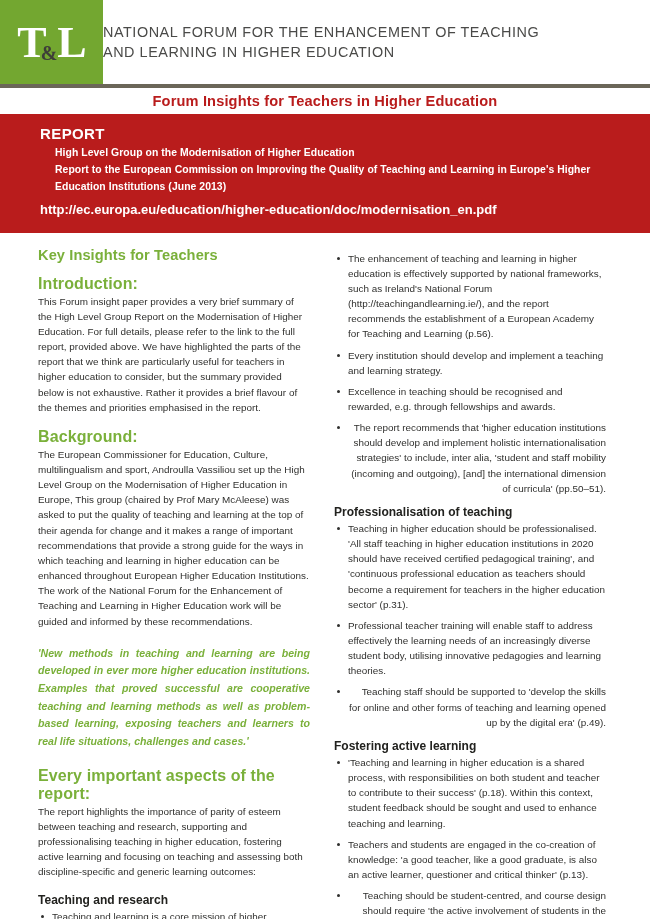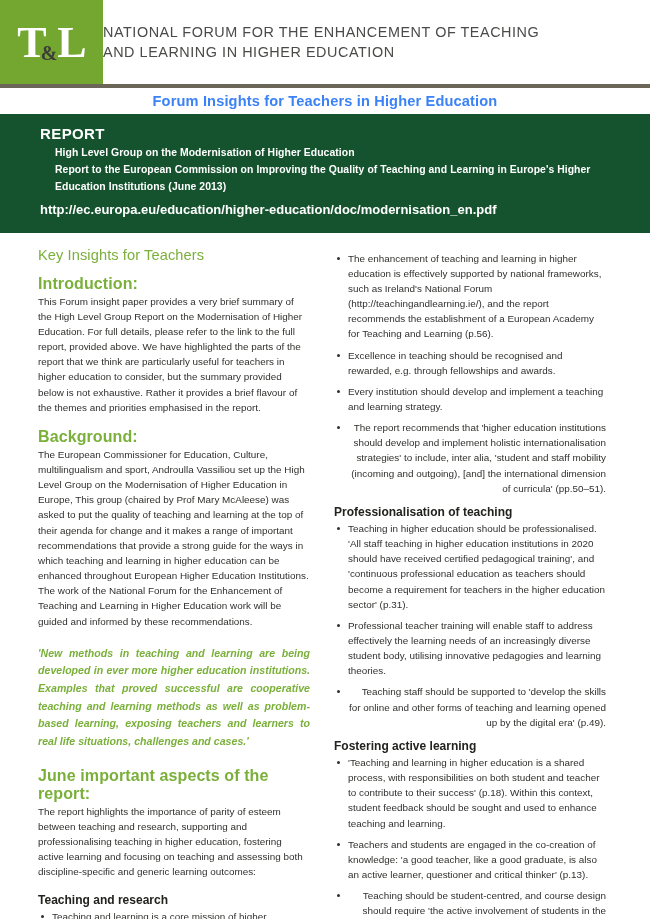--- a/index.html
+++ b/index.html
@@ -85,27 +85,27 @@
     height: 26px;
     display: flex;
     align-items: center;
     justify-content: center;
     background: #ffffff;
   }
   .subtitle-bar h2 {
     margin: 0;
     font-size: 14.6px;
     font-weight: bold;
-    color: #3b82f6;
+    color: #b91c1c;
     letter-spacing: 0.15px;
   }
 
   
   .report-banner {
-    background: #14532d;
+    background: #b91c1c;
     color: #ffffff;
     padding: 11px 0 13px 40px;
   }
   .report-banner .report-label {
     font-size: 15px;
     font-weight: bold;
     letter-spacing: 0.4px;
     margin-bottom: 3px;
   }
   .report-banner .report-line {
@@ -143,21 +143,21 @@
     margin: 0 0 1px 0;
     color: #7ab03a;
     font-size: 16px;
     font-weight: bold;
     letter-spacing: 0.1px;
   }
   h3.kicker {
     margin: 0 0 12px 0;
     color: #7ab03a;
     font-size: 14.6px;
-    font-weight: normal;
+    font-weight: bold;
     letter-spacing: 0.1px;
   }
   p.body-text {
     margin: 0 0 0 0;
     font-size: 9.9px;
     line-height: 1.53;
     color: #2f2f2d;
     letter-spacing: 0.01px;
   }
   .spacer-sm { height: 13px; }
@@ -254,39 +254,39 @@
 
       <h3 class="section-head">Background:</h3>
       <p class="body-text">The European Commissioner for Education, Culture, multilingualism and sport, Androulla Vassiliou set up the High Level Group on the Modernisation of Higher Education in Europe,  This group (chaired by Prof Mary McAleese) was asked to put the quality of teaching and learning at the top of their agenda for change and it makes a range of important recommendations that provide a strong guide for the ways in which teaching and learning in higher education can be enhanced throughout European Higher Education Institutions. The work of the National Forum for the Enhancement of Teaching and Learning in Higher Education work will be guided and informed by these recommendations.</p>
 
       <div class="spacer-md"></div>
 
       <p class="quote">'New methods in teaching and learning are being developed in ever more higher education institutions. Examples that proved successful are cooperative teaching and learning methods as well as problem-based learning, exposing teachers and learners to real life situations, challenges and cases.'</p>
 
       <div class="spacer-md"></div>
 
-      <h3 class="section-head">June important aspects of the report:</h3>
+      <h3 class="section-head">Every important aspects of the report:</h3>
       <p class="body-text">The report highlights the importance of parity of esteem between teaching and research, supporting and professionalising teaching in higher education, fostering active learning and focusing on teaching and assessing both discipline-specific and generic learning outcomes:</p>
 
       <div class="spacer-sm"></div>
 
       <h4 class="sub-head">Teaching and research</h4>
       <ul class="bullets">
         <li>Teaching and learning is a core mission of higher education</li>
         <li>Teaching and research are mutually enhancing and complementary activities.</li>
       </ul>
 
     </div>
 
     <div class="col col-right">
 
       <ul class="bullets">
         <li>The enhancement of teaching and learning in higher education is effectively supported by national frameworks, such as Ireland's National Forum (http://teachingandlearning.ie/), and the report recommends the establishment of a European Academy for Teaching and Learning (p.56).</li>
+        <li>Every institution should develop and implement a teaching and learning strategy.</li>
         <li>Excellence in teaching should be recognised and rewarded, e.g. through fellowships and awards.</li>
-        <li>Every institution should develop and implement a teaching and learning strategy.</li>
         <li>The report recommends that 'higher education institutions should develop and implement holistic internationalisation strategies' to include, inter alia, 'student and staff mobility (incoming and outgoing), [and] the international dimension of curricula' (pp.50–51).</li>
       </ul>
 
       <div class="spacer-xs"></div>
 
       <h4 class="sub-head">Professionalisation of teaching</h4>
       <ul class="bullets">
         <li>Teaching in higher education should be professionalised. 'All staff teaching in higher education institutions in 2020 should have received certified pedagogical training', and 'continuous professional education as teachers should become a requirement for teachers in the higher education sector' (p.31).</li>
         <li>Professional teacher training will enable staff to address effectively the learning needs of an increasingly diverse student body, utilising innovative pedagogies and learning theories.</li>
         <li>Teaching staff should be supported to 'develop the skills for online and other forms of teaching and learning opened up by the digital era' (p.49).</li>

